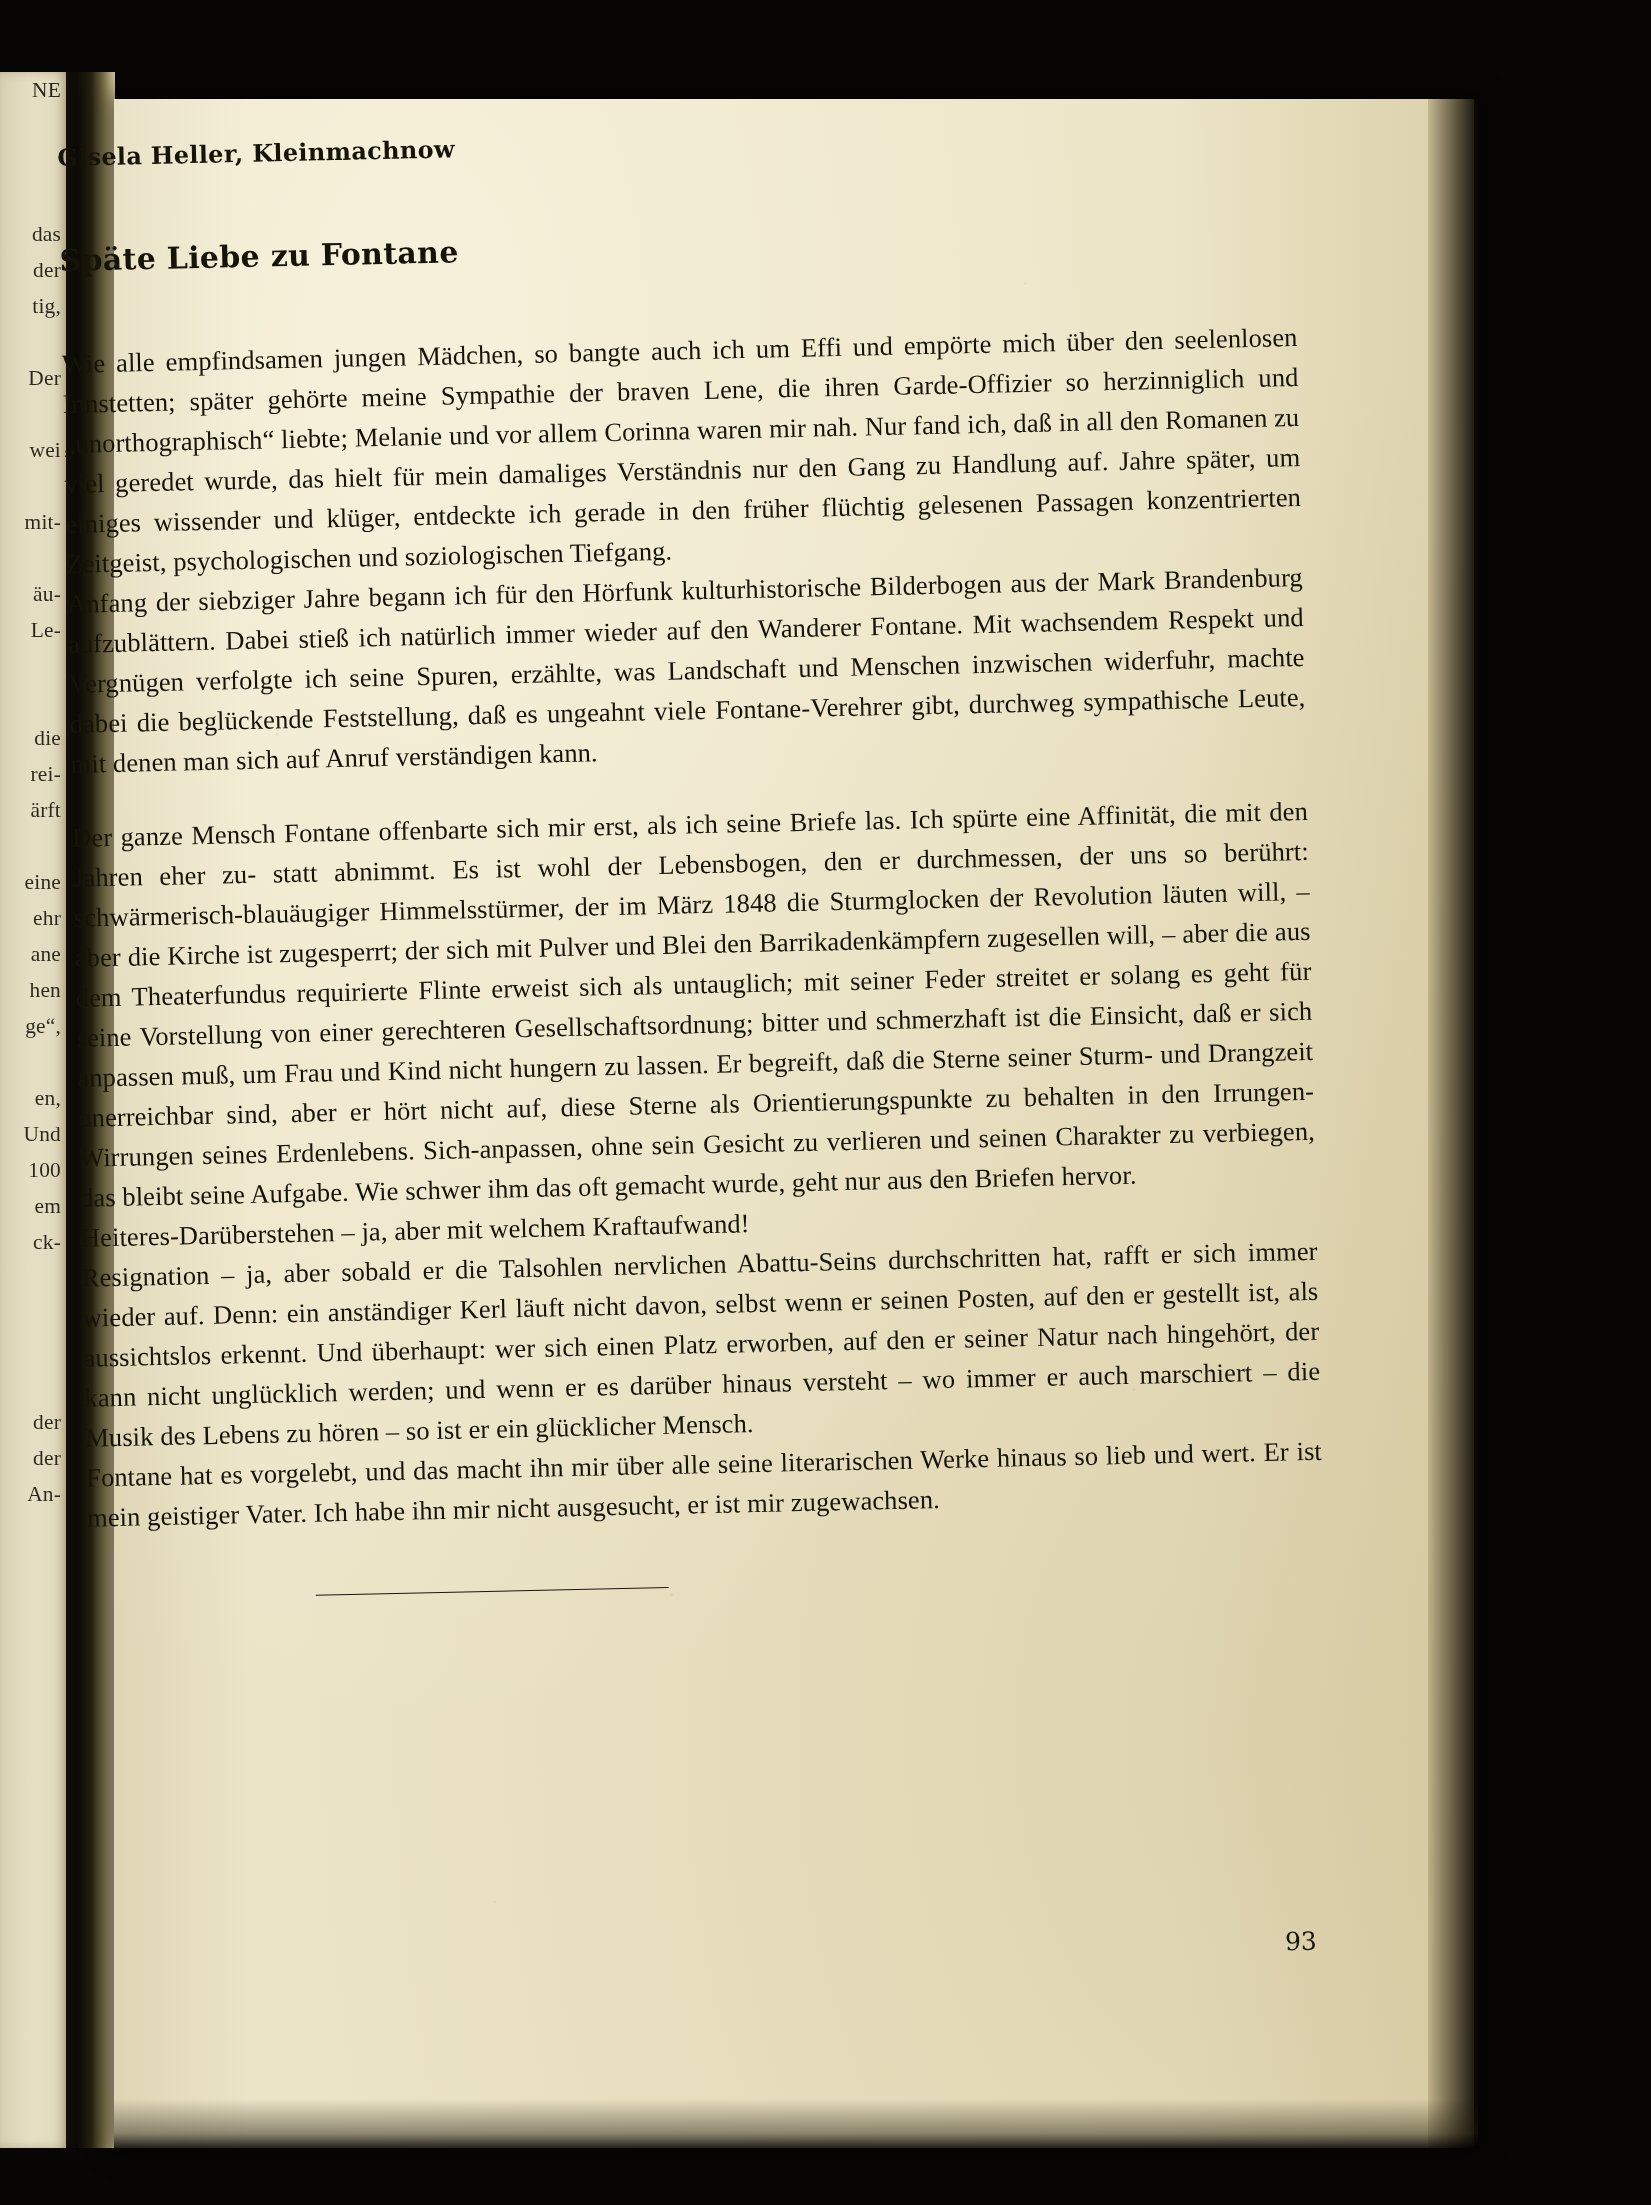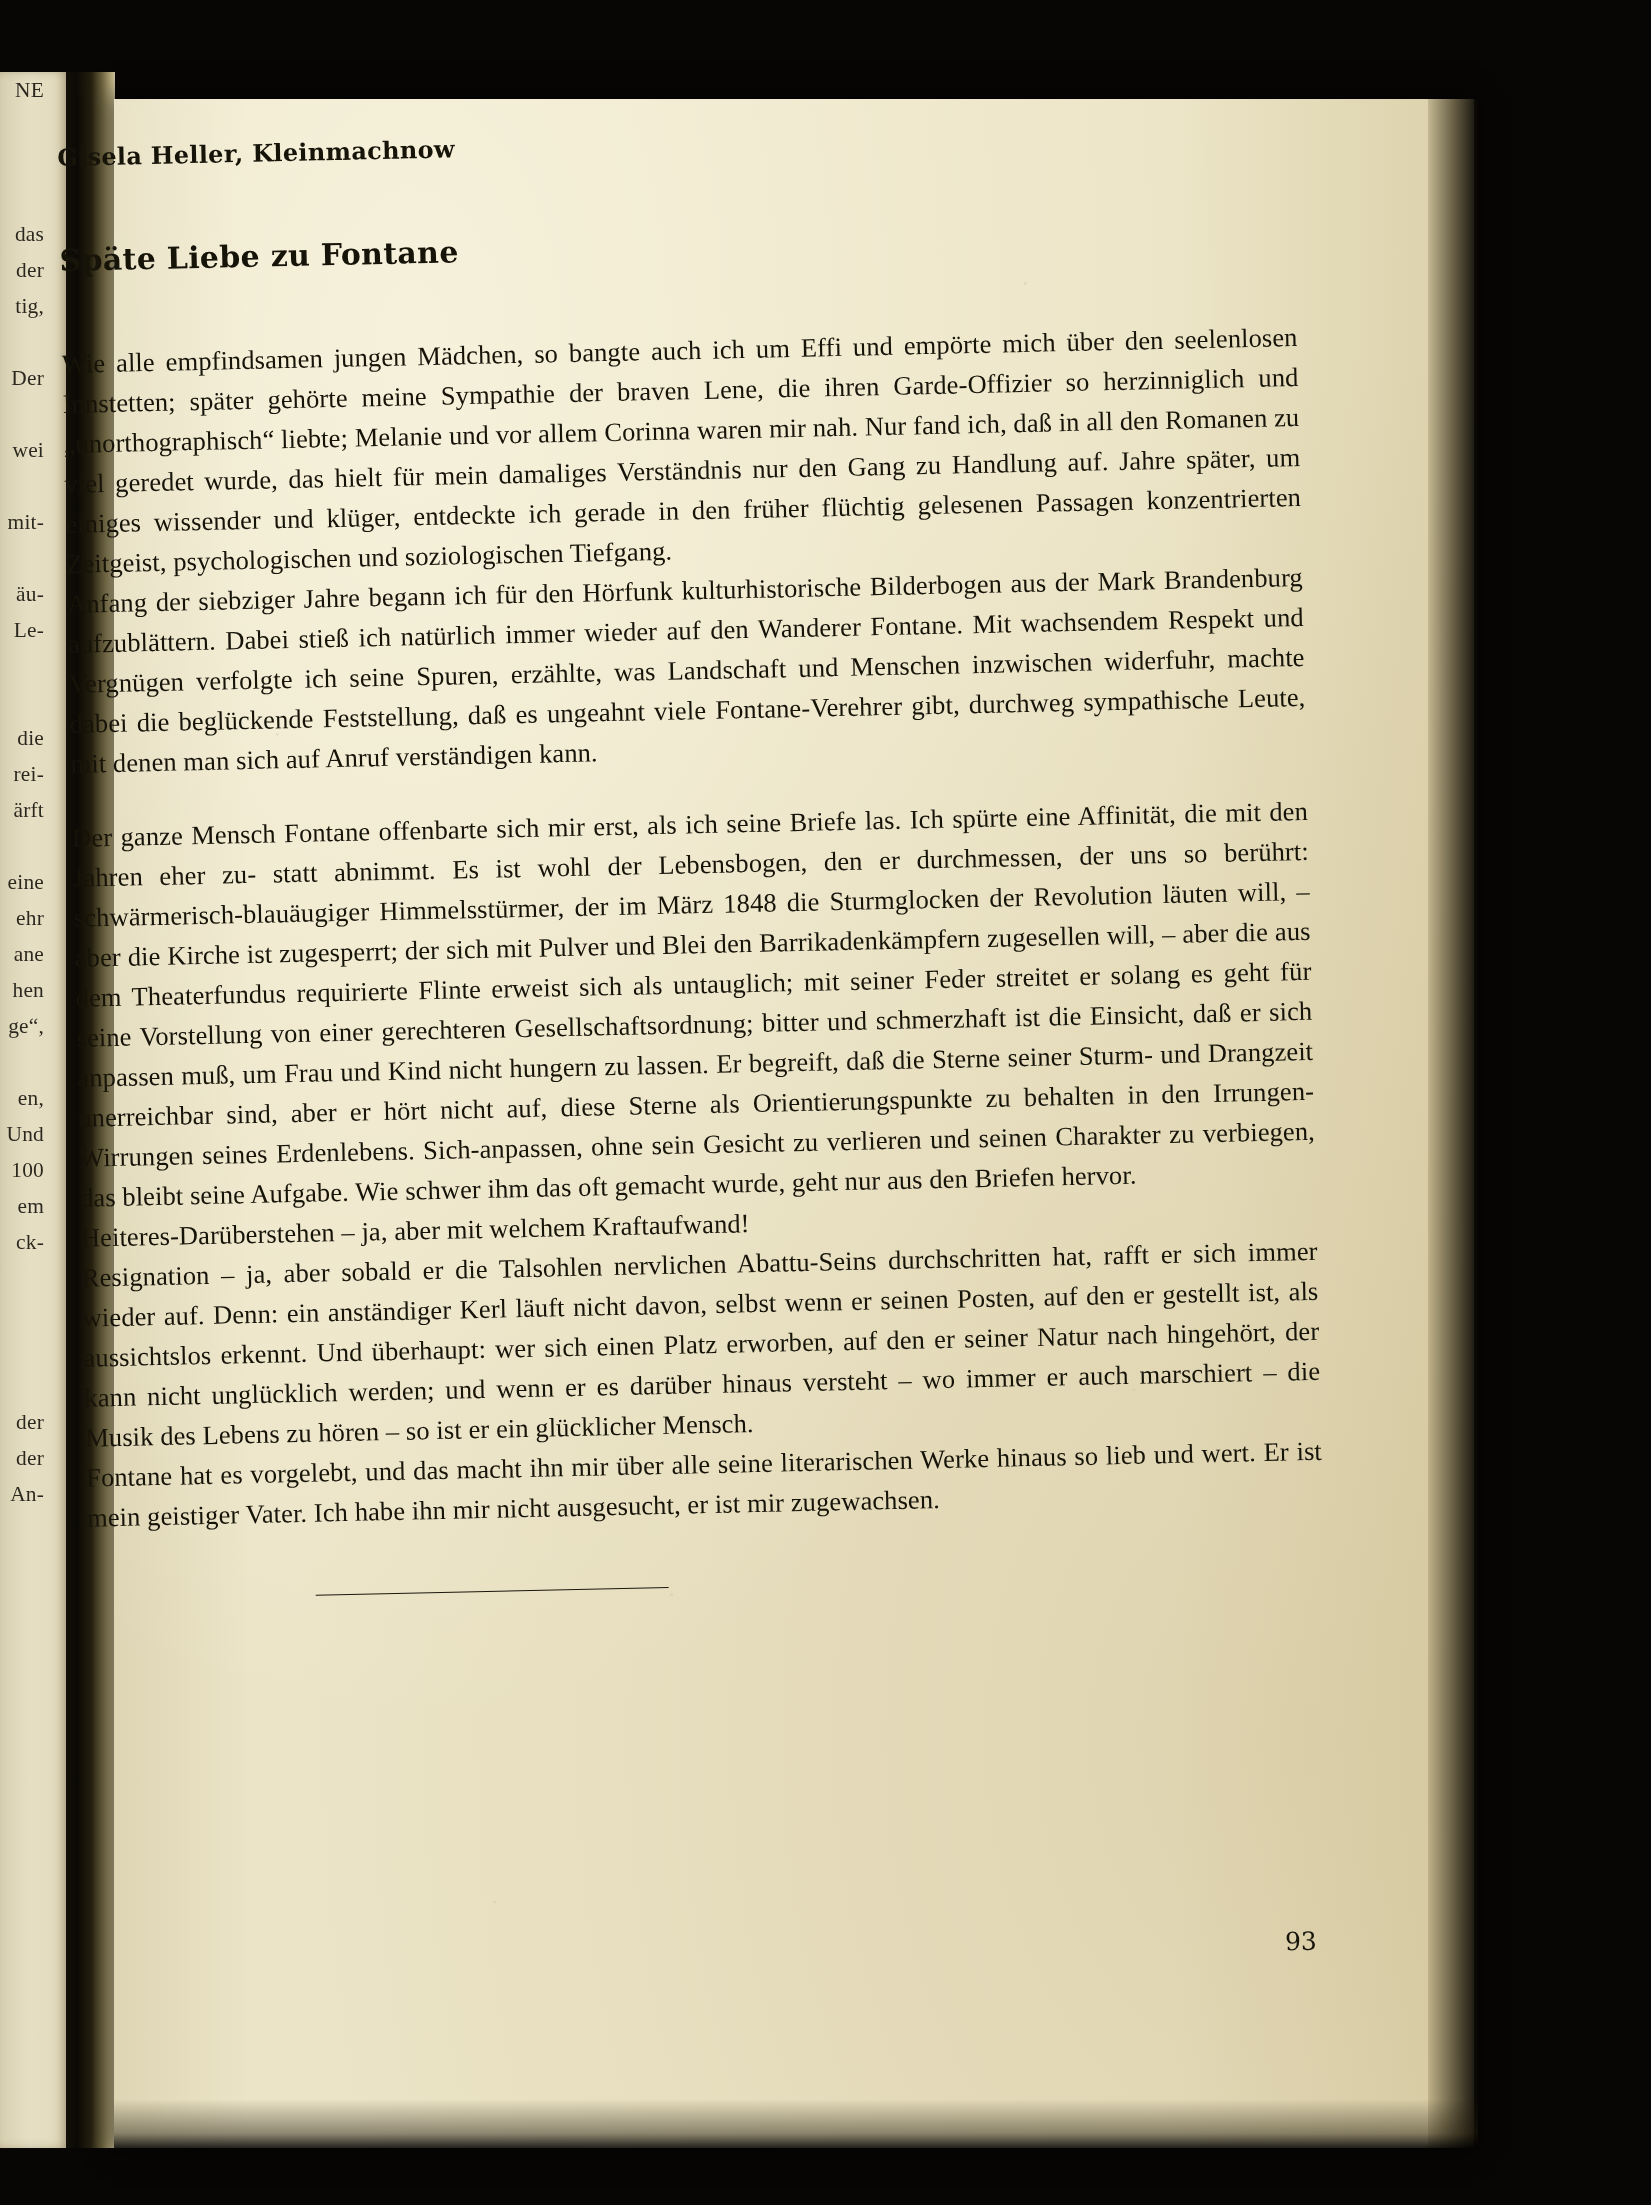--- a/index.html
+++ b/index.html
@@ -36,21 +36,21 @@
   #left-page-text {
     position: absolute;
     left: 0;
     top: 0;
     width: 66px;
     height: 100%;
     color: #1d1a12;
     font-size: 21.4px;
     line-height: 36px;
     text-align: right;
-    padding-right: 22px;
+    padding-right: 5px;
     box-sizing: border-box;
     letter-spacing: 0.2px;
     white-space: pre;
     opacity: 0.93;
   }
 
   
   #gutter {
     position: absolute;
     left: 66px;

